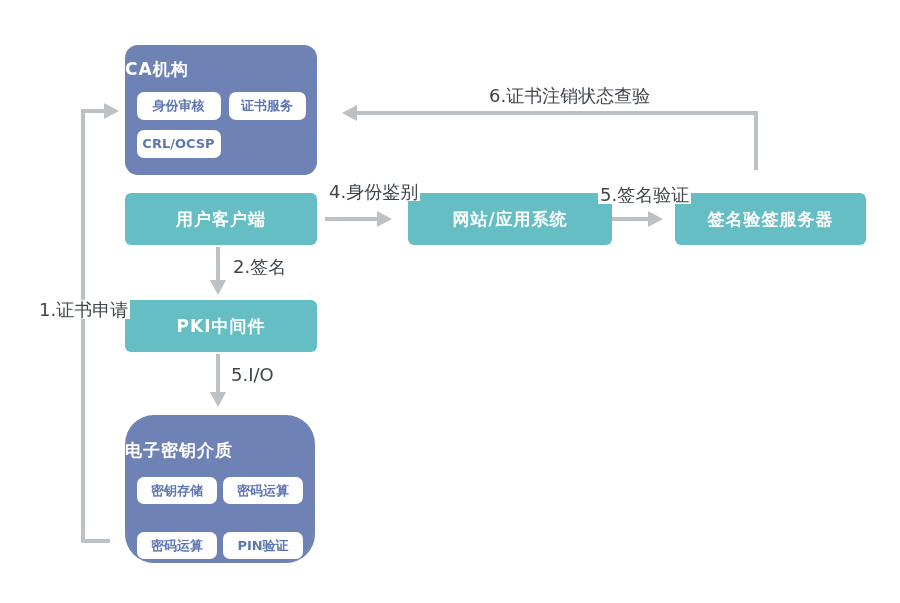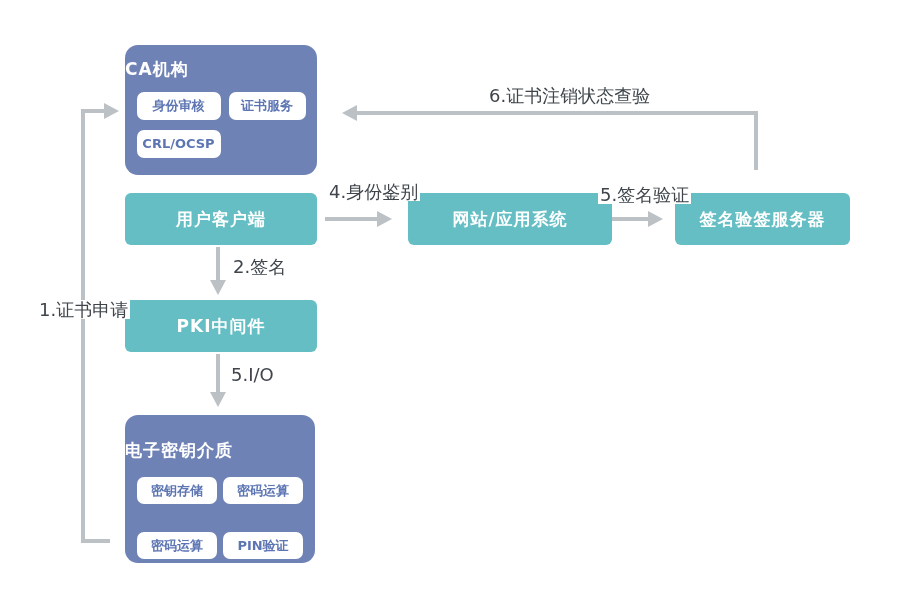--- a/index.html
+++ b/index.html
@@ -28,24 +28,24 @@
   #node-ca { left: 125px; top: 45px; width: 192px; height: 130px; }
   #node-ca .node-title { top: 13px; }
   #node-ca .chip-grid {
     position: absolute; top: 47px; left: 0; width: 100%;
     display: grid; grid-template-columns: 84px 77px;
     gap: 10px 8px; justify-content: center;
   }
 
   #node-user-client { left: 125px; top: 193px; width: 192px; height: 52px; }
   #node-website     { left: 408px; top: 193px; width: 204px; height: 52px; }
-  #node-sign-server { left: 675px; top: 193px; width: 175px; height: 52px; }
+  #node-sign-server { left: 675px; top: 193px; width: 191px; height: 52px; }
   #node-pki         { left: 125px; top: 300px; width: 192px; height: 52px; }
 
-  #node-key-medium { left: 125px; top: 415px; width: 190px; height: 148px; }
+  #node-key-medium { left: 125px; top: 415px; width: 190px; height: 148px; border-radius: 29px; }
   #node-key-medium .node-title { top: 24px; }
   #node-key-medium .chip-grid {
     position: absolute; top: 62px; left: 0; width: 100%;
     display: grid; grid-template-columns: 80px 80px;
     gap: 28px 6px; justify-content: center;
   }
 
   .chip {
     background: #ffffff; color: #5d76b3;
     font-weight: bold; font-size: 13px;

